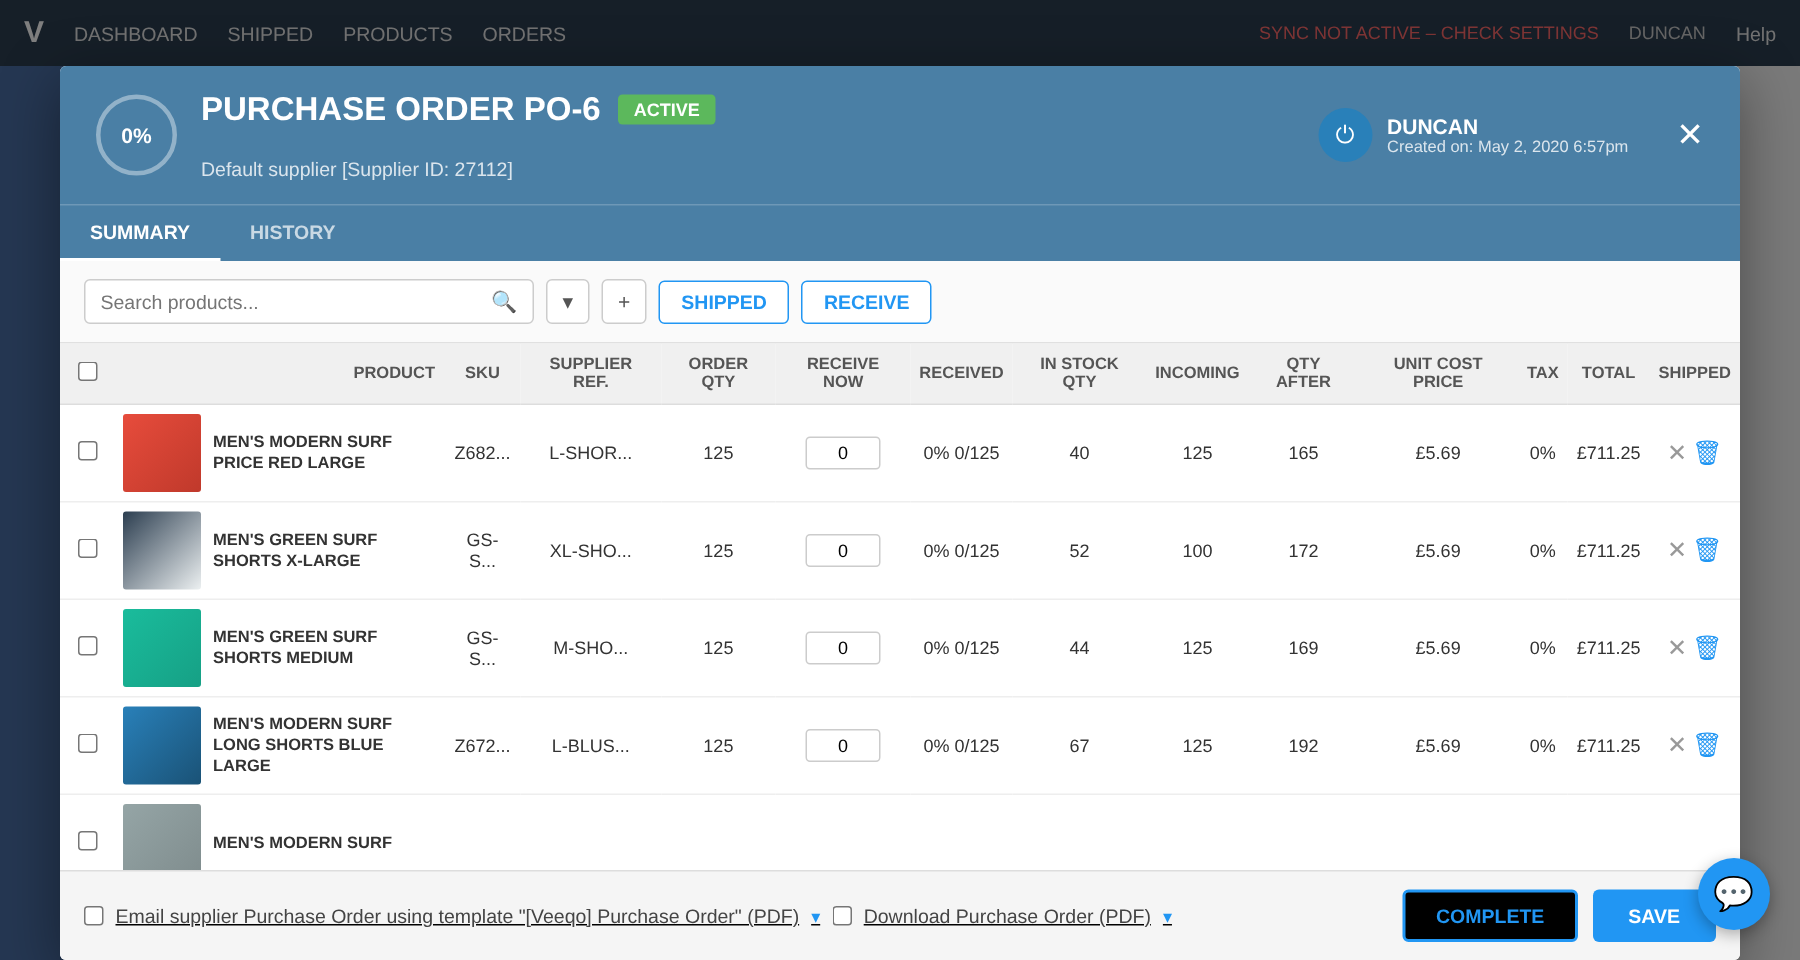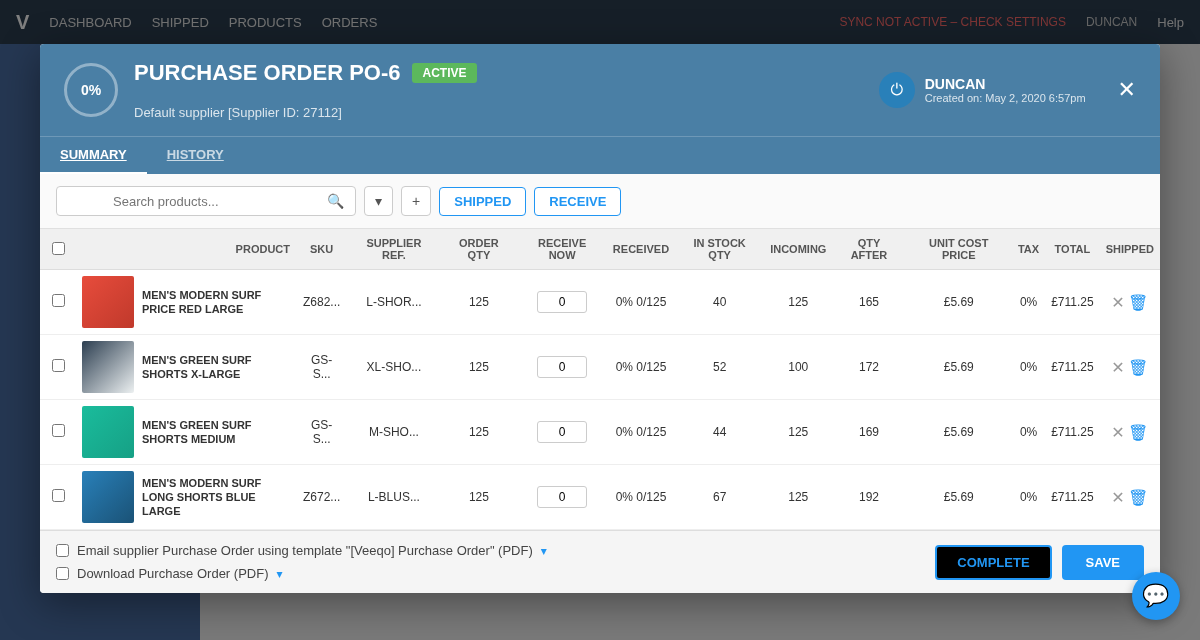--- a/index.html
+++ b/index.html
@@ -116,21 +116,20 @@
       display: flex;
       border-top: 1px solid rgba(255,255,255,0.2);
     }
     .modal-tab {
       color: rgba(255,255,255,0.7);
       font-size: 13px;
       font-weight: bold;
       padding: 10px 20px;
       cursor: pointer;
       border-bottom: 2px solid transparent;
-      text-decoration: underline;
     }
     .modal-tab.active {
       color: white;
       border-bottom: 2px solid white;
     }
 
     
     .modal-body {
       flex: 1;
       overflow-y: auto;
@@ -152,21 +151,20 @@
       border: 1px solid #ccc;
       border-radius: 4px;
       padding: 6px 10px;
       width: 300px;
       background: white;
     }
     .search-box input {
       border: none; outline: none;
       font-size: 13px; flex: 1;
       color: #000000;
-      margin-left: 46px;
     }
     .search-icon { color: #999; font-size: 14px; }
     .toolbar-btn {
       border: 1px solid #ccc;
       background: white;
       padding: 6px 10px;
       border-radius: 4px;
       cursor: pointer;
       font-size: 14px;
       color: #555;
@@ -249,21 +247,21 @@
 
     
     .modal-footer {
       background: #f5f5f5;
       border-top: 1px solid #ddd;
       padding: 12px 16px;
       display: flex;
       align-items: center;
       justify-content: space-between;
     }
-    .footer-left { display: flex; flex-direction: column; gap: 8px; }
+    .footer-left { display: flex; flex-direction: row; gap: 8px; text-decoration: underline; }
     .footer-checkbox-row { display: flex; align-items: center; gap: 8px; font-size: 13px; color: #444; }
     .footer-checkbox-row input[type=checkbox] { cursor: pointer; }
     .pdf-dropdown { color: #2196f3; cursor: pointer; font-size: 12px; }
     .footer-right { display: flex; gap: 10px; }
     .btn-complete {
       border: 2px solid #2196f3;
       background: #000000;
       color: #2196f3;
       padding: 8px 20px;
       border-radius: 4px;
@@ -480,20 +478,45 @@
     <td>125</td>
     <td>192</td>
     <td>£5.69</td>
     <td>0%</td>
     <td>£711.25</td>
     <td>
       <span class="row-cancel">✕</span>
       <span class="row-delete">🗑</span>
     </td>
   </tr>
+            <tr>
+    <td><input type="checkbox" style=""></td>
+    <td>
+      <div class="product-cell">
+        <div class="product-thumb-placeholder thumb-gray"></div>
+        <div class="product-name">MEN'S MODERN SURF</div>
+      </div>
+    </td>
+    <td></td>
+    <td></td>
+    <td></td>
+    <td>
+      
+    </td>
+    <td></td>
+    <td></td>
+    <td></td>
+    <td></td>
+    <td></td>
+    <td></td>
+    <td></td>
+    <td>
+      
+    </td>
+  </tr>
           </tbody>
       </table>
     </div>
 
     <div class="modal-footer">
       <div class="footer-left">
         <div class="footer-checkbox-row">
           <input type="checkbox" style="">
           <span>Email supplier Purchase Order using template "[Veeqo] Purchase Order" (PDF)</span>
           <span class="pdf-dropdown">▾</span>

